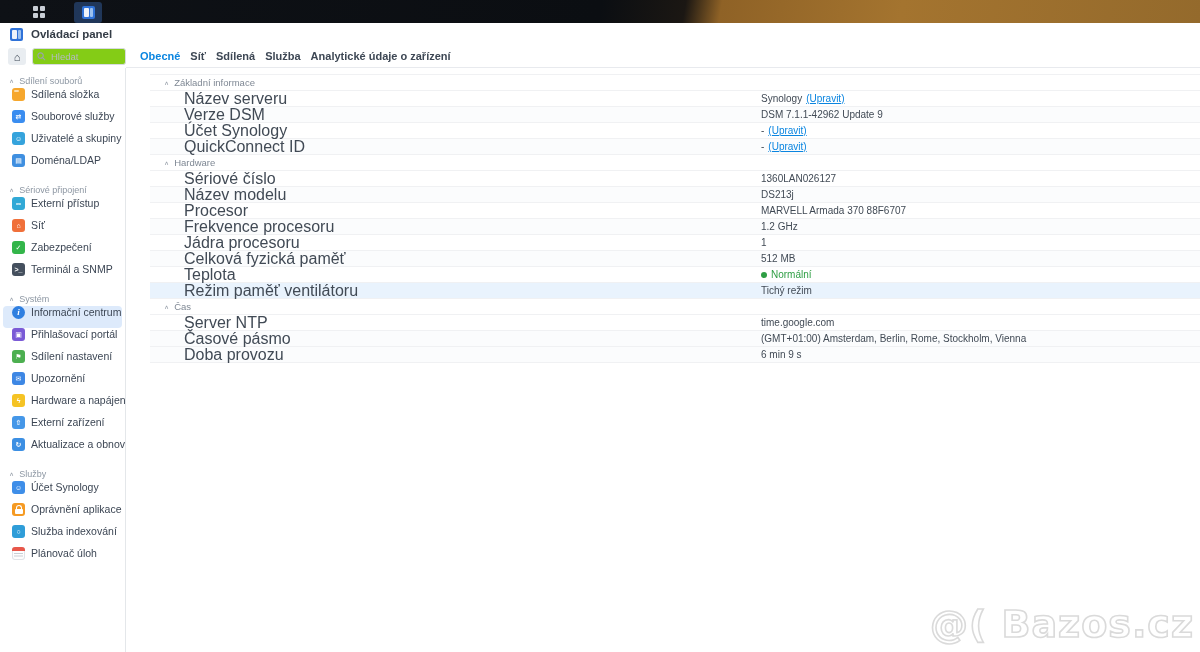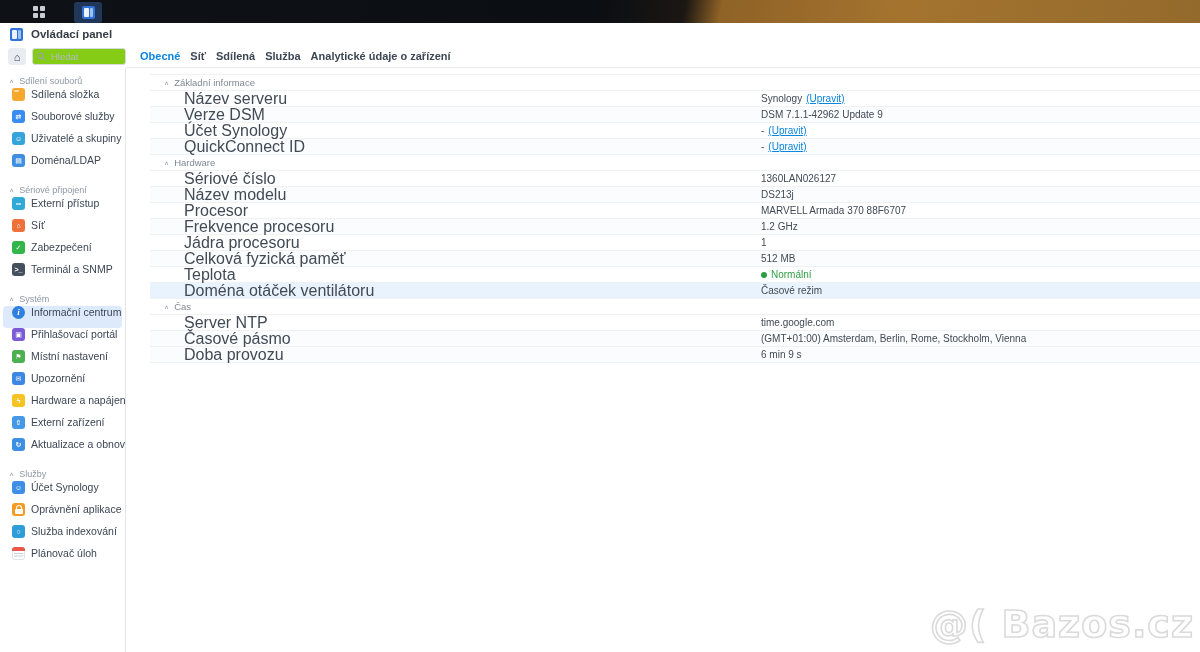--- a/index.html
+++ b/index.html
@@ -170,21 +170,21 @@
           <div class="sb-item active">
             <span class="ic round" style="background: rgb(47, 127, 224);">i</span>
             <span class="sb-item-label">Informační centrum</span>
           </div>
           <div class="sb-item">
             <span class="ic" style="background: rgb(123, 91, 214);">▣</span>
             <span class="sb-item-label">Přihlašovací portál</span>
           </div>
           <div class="sb-item">
             <span class="ic" style="background: rgb(76, 175, 80);">⚑</span>
-            <span class="sb-item-label">Místní nastavení</span>
+            <span class="sb-item-label">Sdílení nastavení</span>
           </div>
           <div class="sb-item">
             <span class="ic" style="background: rgb(61, 135, 228);">✉</span>
             <span class="sb-item-label">Upozornění</span>
           </div>
           <div class="sb-item">
             <span class="ic" style="background: rgb(245, 195, 36);">ϟ</span>
             <span class="sb-item-label">Hardware a napájení</span>
           </div>
           <div class="sb-item">
@@ -290,23 +290,23 @@
               </span>
             </div>
             <div class="row">
               <span class="row-label">Teplota</span>
               <span class="row-value">
                 <span class="status-dot"></span>
                 <span class="status-green">Normální</span>
               </span>
             </div>
             <div class="row alt hl">
-              <span class="row-label">Doména otáček ventilátoru</span>
-              <span class="row-value">
-                <span>Časové režim</span>
+              <span class="row-label">Režim paměť ventilátoru</span>
+              <span class="row-value">
+                <span>Tichý režim</span>
               </span>
             </div>
             <div class="sec-header">
               <span class="sec-chevron">∧</span>
               <span class="sec-label">Čas</span>
             </div>
             <div class="row">
               <span class="row-label">Server NTP</span>
               <span class="row-value">
                 <span>time.google.com</span>

